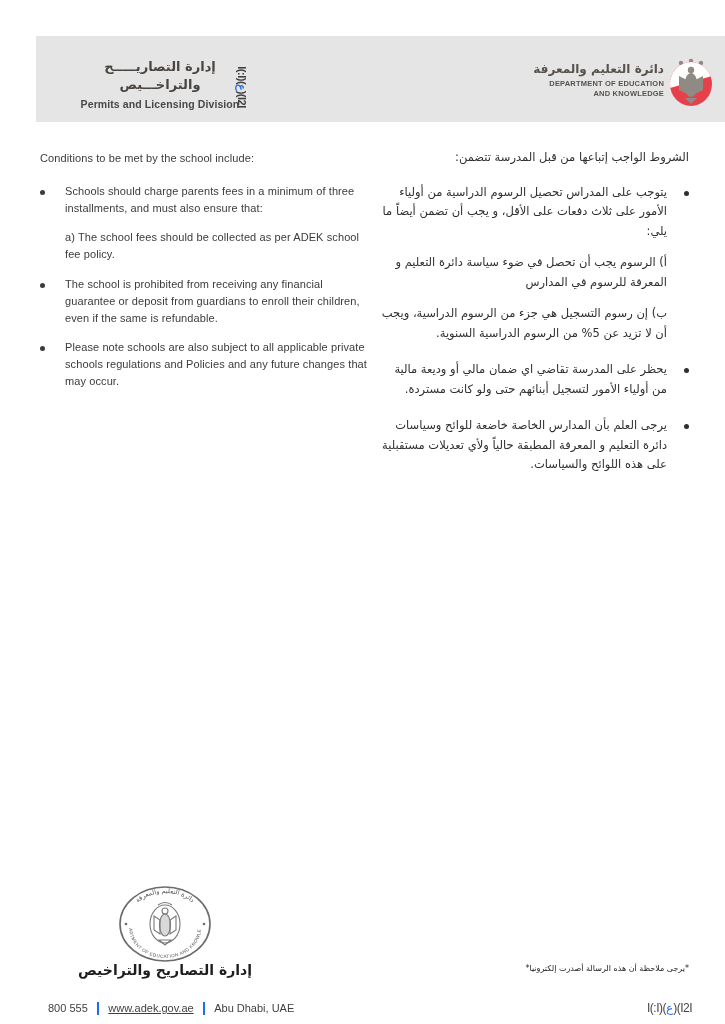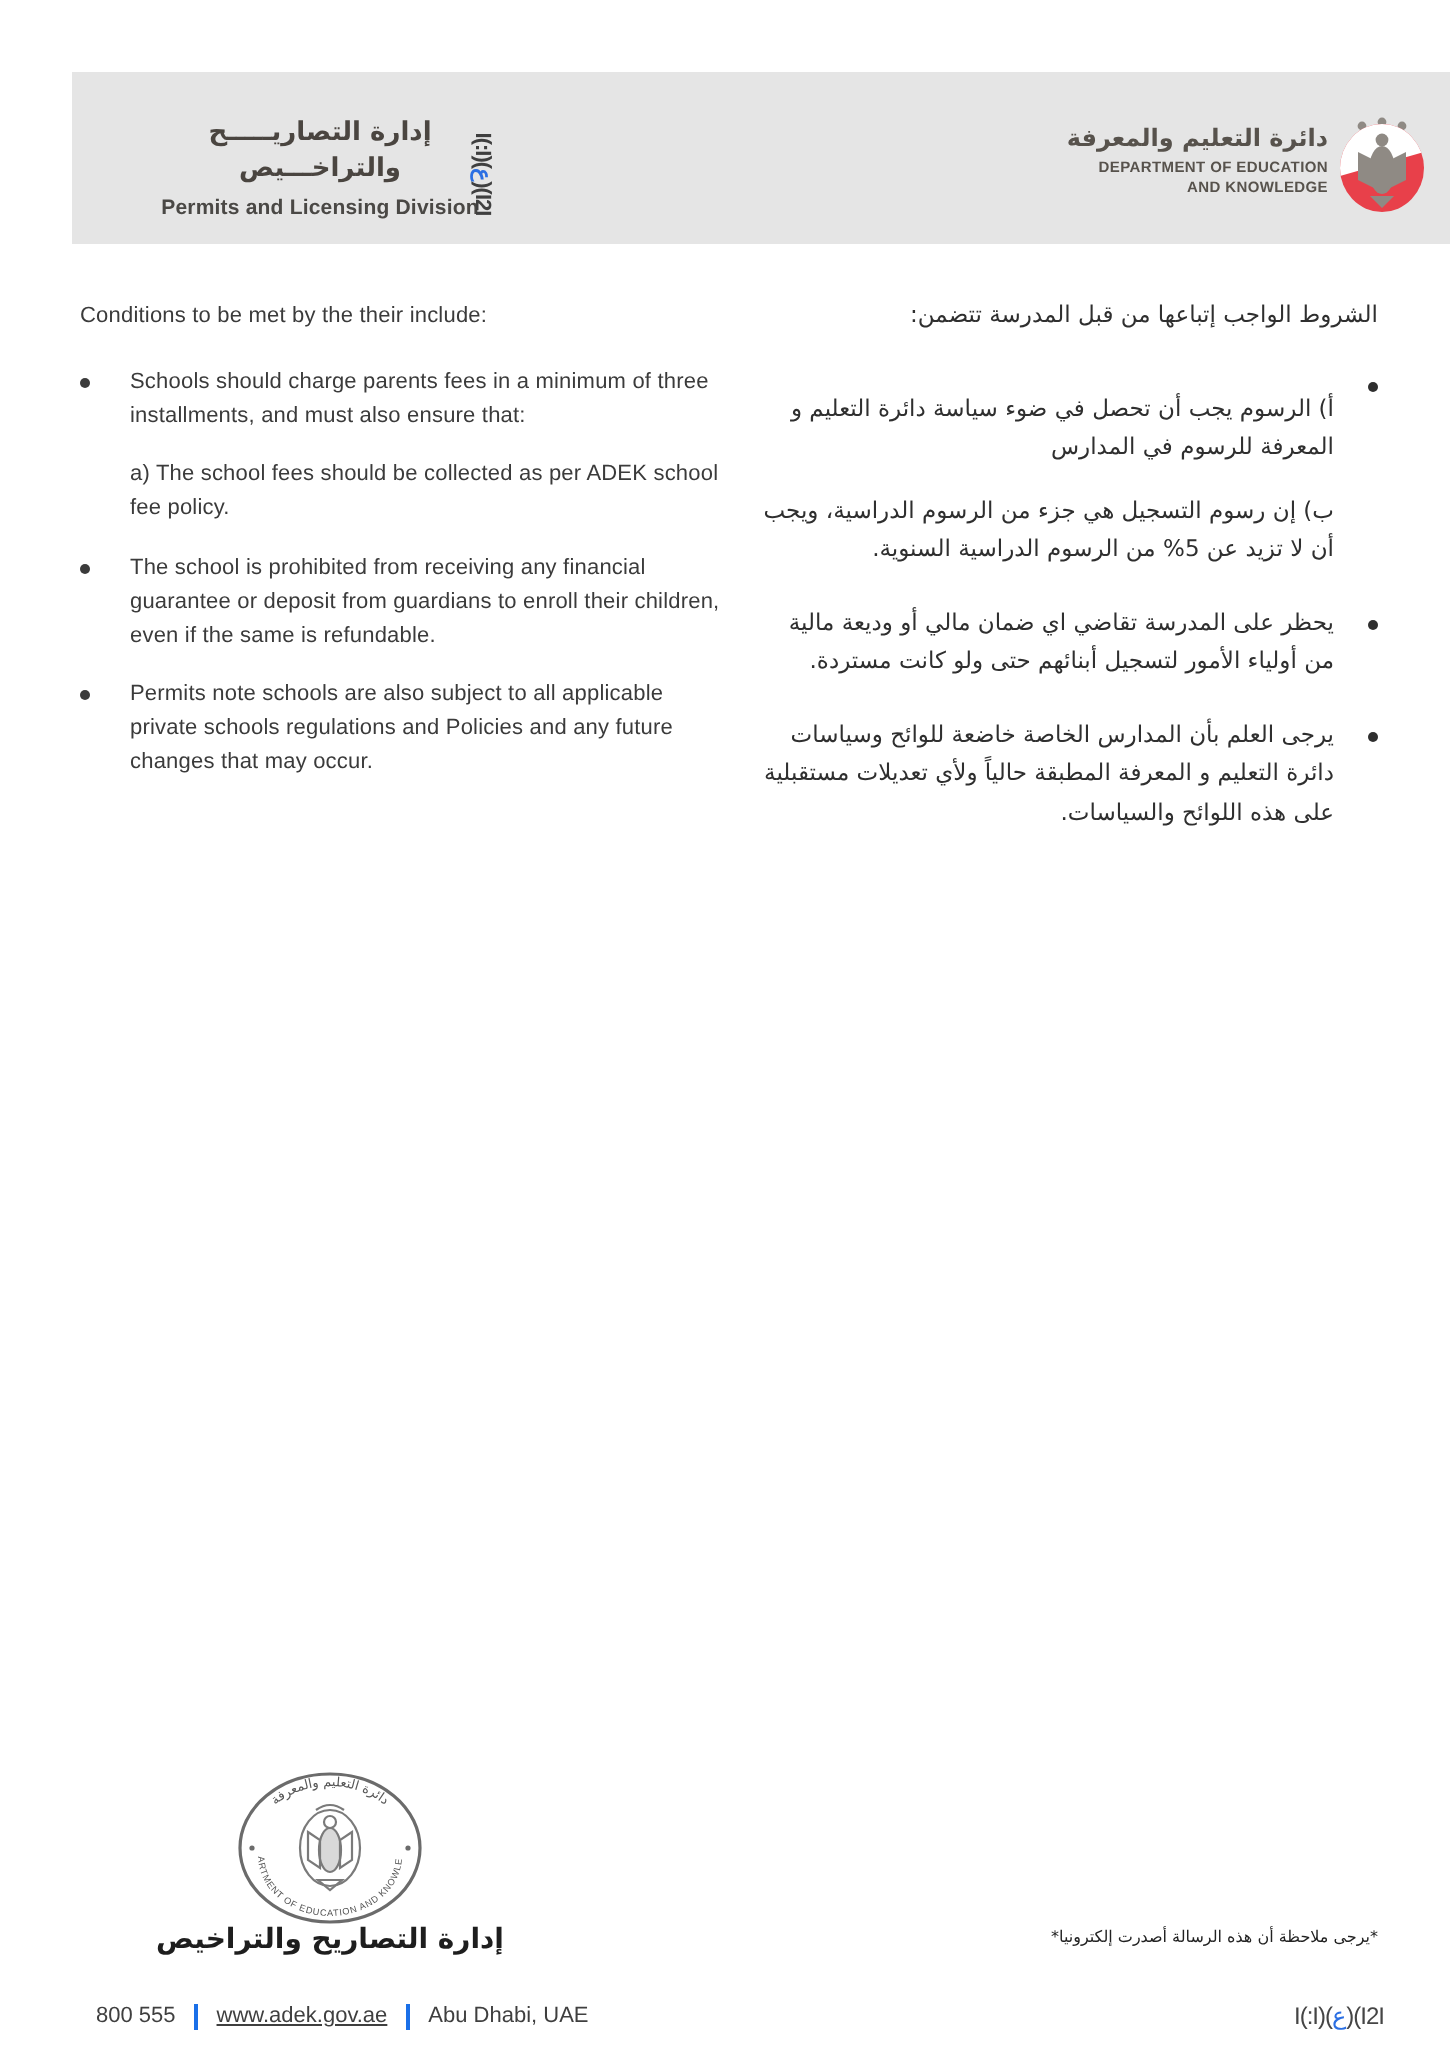--- a/index.html
+++ b/index.html
@@ -120,51 +120,52 @@
           <ellipse cx="24" cy="27" rx="6.5" ry="12"></ellipse>
           <path d="M12 18 L20 22 L20 36 L12 32 Z"></path>
           <path d="M36 18 L28 22 L28 36 L36 32 Z"></path>
           <path d="M18 40 L30 40 L24 46 Z"></path>
         </g>
       </svg>
     </div>
   </div>
 
   <div class="col-en">
-    <p class="title">Conditions to be met by the their include:</p>
+    <p class="title">Conditions to be met by the school include:</p>
 
     <div class="b-item">
       <span class="dot"></span>
       <div class="btext">
         <p>Schools should charge parents fees in a minimum of three installments, and must also ensure that:</p>
         <p class="sub">a) The school fees should be collected as per ADEK school fee policy.</p>
       </div>
     </div>
 
     <div class="b-item">
       <span class="dot"></span>
       <div class="btext">
         <p>The school is prohibited from receiving any financial guarantee or deposit from guardians to enroll their children, even if the same is refundable.</p>
       </div>
     </div>
 
     <div class="b-item">
       <span class="dot"></span>
       <div class="btext">
-        <p>Permits note schools are also subject to all applicable private schools regulations and Policies and any future changes that may occur.</p>
+        <p>Please note schools are also subject to all applicable private schools regulations and Policies and any future changes that may occur.</p>
       </div>
     </div>
   </div>
 
   <div class="col-ar">
     <p class="title">الشروط الواجب إتباعها من قبل المدرسة تتضمن:</p>
 
     <div class="b-item-ar">
       <span class="dot"></span>
       <div class="btext">
+        <p>يتوجب على المدراس تحصيل الرسوم الدراسية من أولياء الأمور على ثلاث دفعات على الأقل، و يجب أن تضمن أيضاً ما يلي:</p>
         <p class="sub">أ) الرسوم يجب أن تحصل في ضوء سياسة دائرة التعليم و المعرفة للرسوم في المدارس</p>
         <p class="sub">ب) إن رسوم التسجيل هي جزء من الرسوم الدراسية، ويجب أن لا تزيد عن 5% من الرسوم الدراسية السنوية.</p>
       </div>
     </div>
 
     <div class="b-item-ar">
       <span class="dot"></span>
       <div class="btext">
         <p>يحظر على المدرسة تقاضي اي ضمان مالي أو وديعة مالية من أولياء الأمور لتسجيل أبنائهم حتى ولو كانت مستردة.</p>
       </div>

